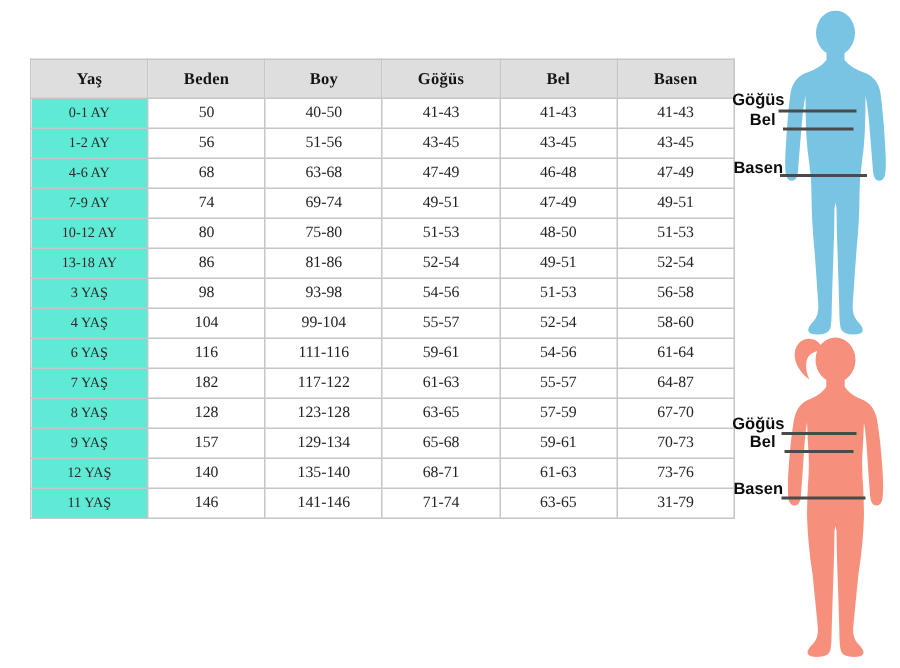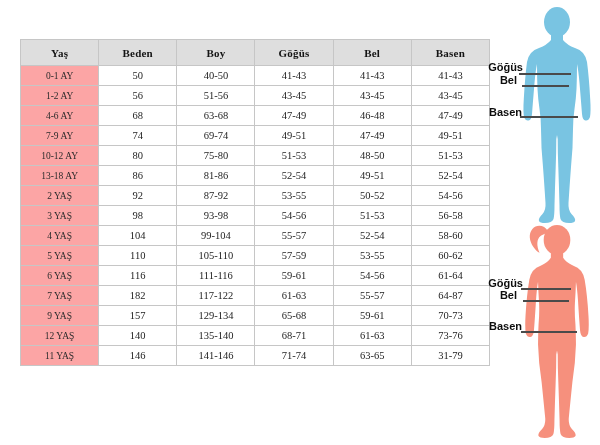--- a/index.html
+++ b/index.html
@@ -16,21 +16,21 @@
     padding:0;overflow:hidden;white-space:nowrap;
   }
   .size-table th{
     background:#dedede;height:25px;font-size:11px;font-weight:bold;color:#141414;
     letter-spacing:0.2px;
   }
   .size-table td{
     background:#ffffff;height:19px;font-size:10.5px;color:#232323;
   }
   .size-table td:first-child{
-    background:#fca5a5;font-size:9.5px;color:#2b2b2b;
+    background:#5eead4;font-size:9.5px;color:#2b2b2b;
   }
   .fig{position:absolute;}
   .meas-label{
     position:absolute;font-size:11px;font-weight:bold;color:#0d0d0d;
     white-space:nowrap;line-height:11px;text-align:right;
   }
   .meas-line{position:absolute;height:2px;background:#4a4a4a;}
 </style>
 </head>
 <body>
@@ -91,66 +91,58 @@
         </tr>
         <tr>
           <td>13-18 AY</td>
           <td>86</td>
           <td>81-86</td>
           <td>52-54</td>
           <td>49-51</td>
           <td>52-54</td>
         </tr>
         <tr>
-          <td>2 YAŞ</td>
-          <td>92</td>
-          <td>87-92</td>
-          <td>53-55</td>
-          <td>50-52</td>
-          <td>54-56</td>
-        </tr>
-        <tr>
           <td>3 YAŞ</td>
           <td>98</td>
           <td>93-98</td>
           <td>54-56</td>
           <td>51-53</td>
           <td>56-58</td>
         </tr>
         <tr>
           <td>4 YAŞ</td>
           <td>104</td>
           <td>99-104</td>
           <td>55-57</td>
           <td>52-54</td>
           <td>58-60</td>
         </tr>
         <tr>
-          <td>5 YAŞ</td>
-          <td>110</td>
-          <td>105-110</td>
-          <td>57-59</td>
-          <td>53-55</td>
-          <td>60-62</td>
-        </tr>
-        <tr>
           <td>6 YAŞ</td>
           <td>116</td>
           <td>111-116</td>
           <td>59-61</td>
           <td>54-56</td>
           <td>61-64</td>
         </tr>
         <tr>
           <td>7 YAŞ</td>
           <td>182</td>
           <td>117-122</td>
           <td>61-63</td>
           <td>55-57</td>
           <td>64-87</td>
+        </tr>
+        <tr>
+          <td>8 YAŞ</td>
+          <td>128</td>
+          <td>123-128</td>
+          <td>63-65</td>
+          <td>57-59</td>
+          <td>67-70</td>
         </tr>
         <tr>
           <td>9 YAŞ</td>
           <td>157</td>
           <td>129-134</td>
           <td>65-68</td>
           <td>59-61</td>
           <td>70-73</td>
         </tr>
         <tr>

